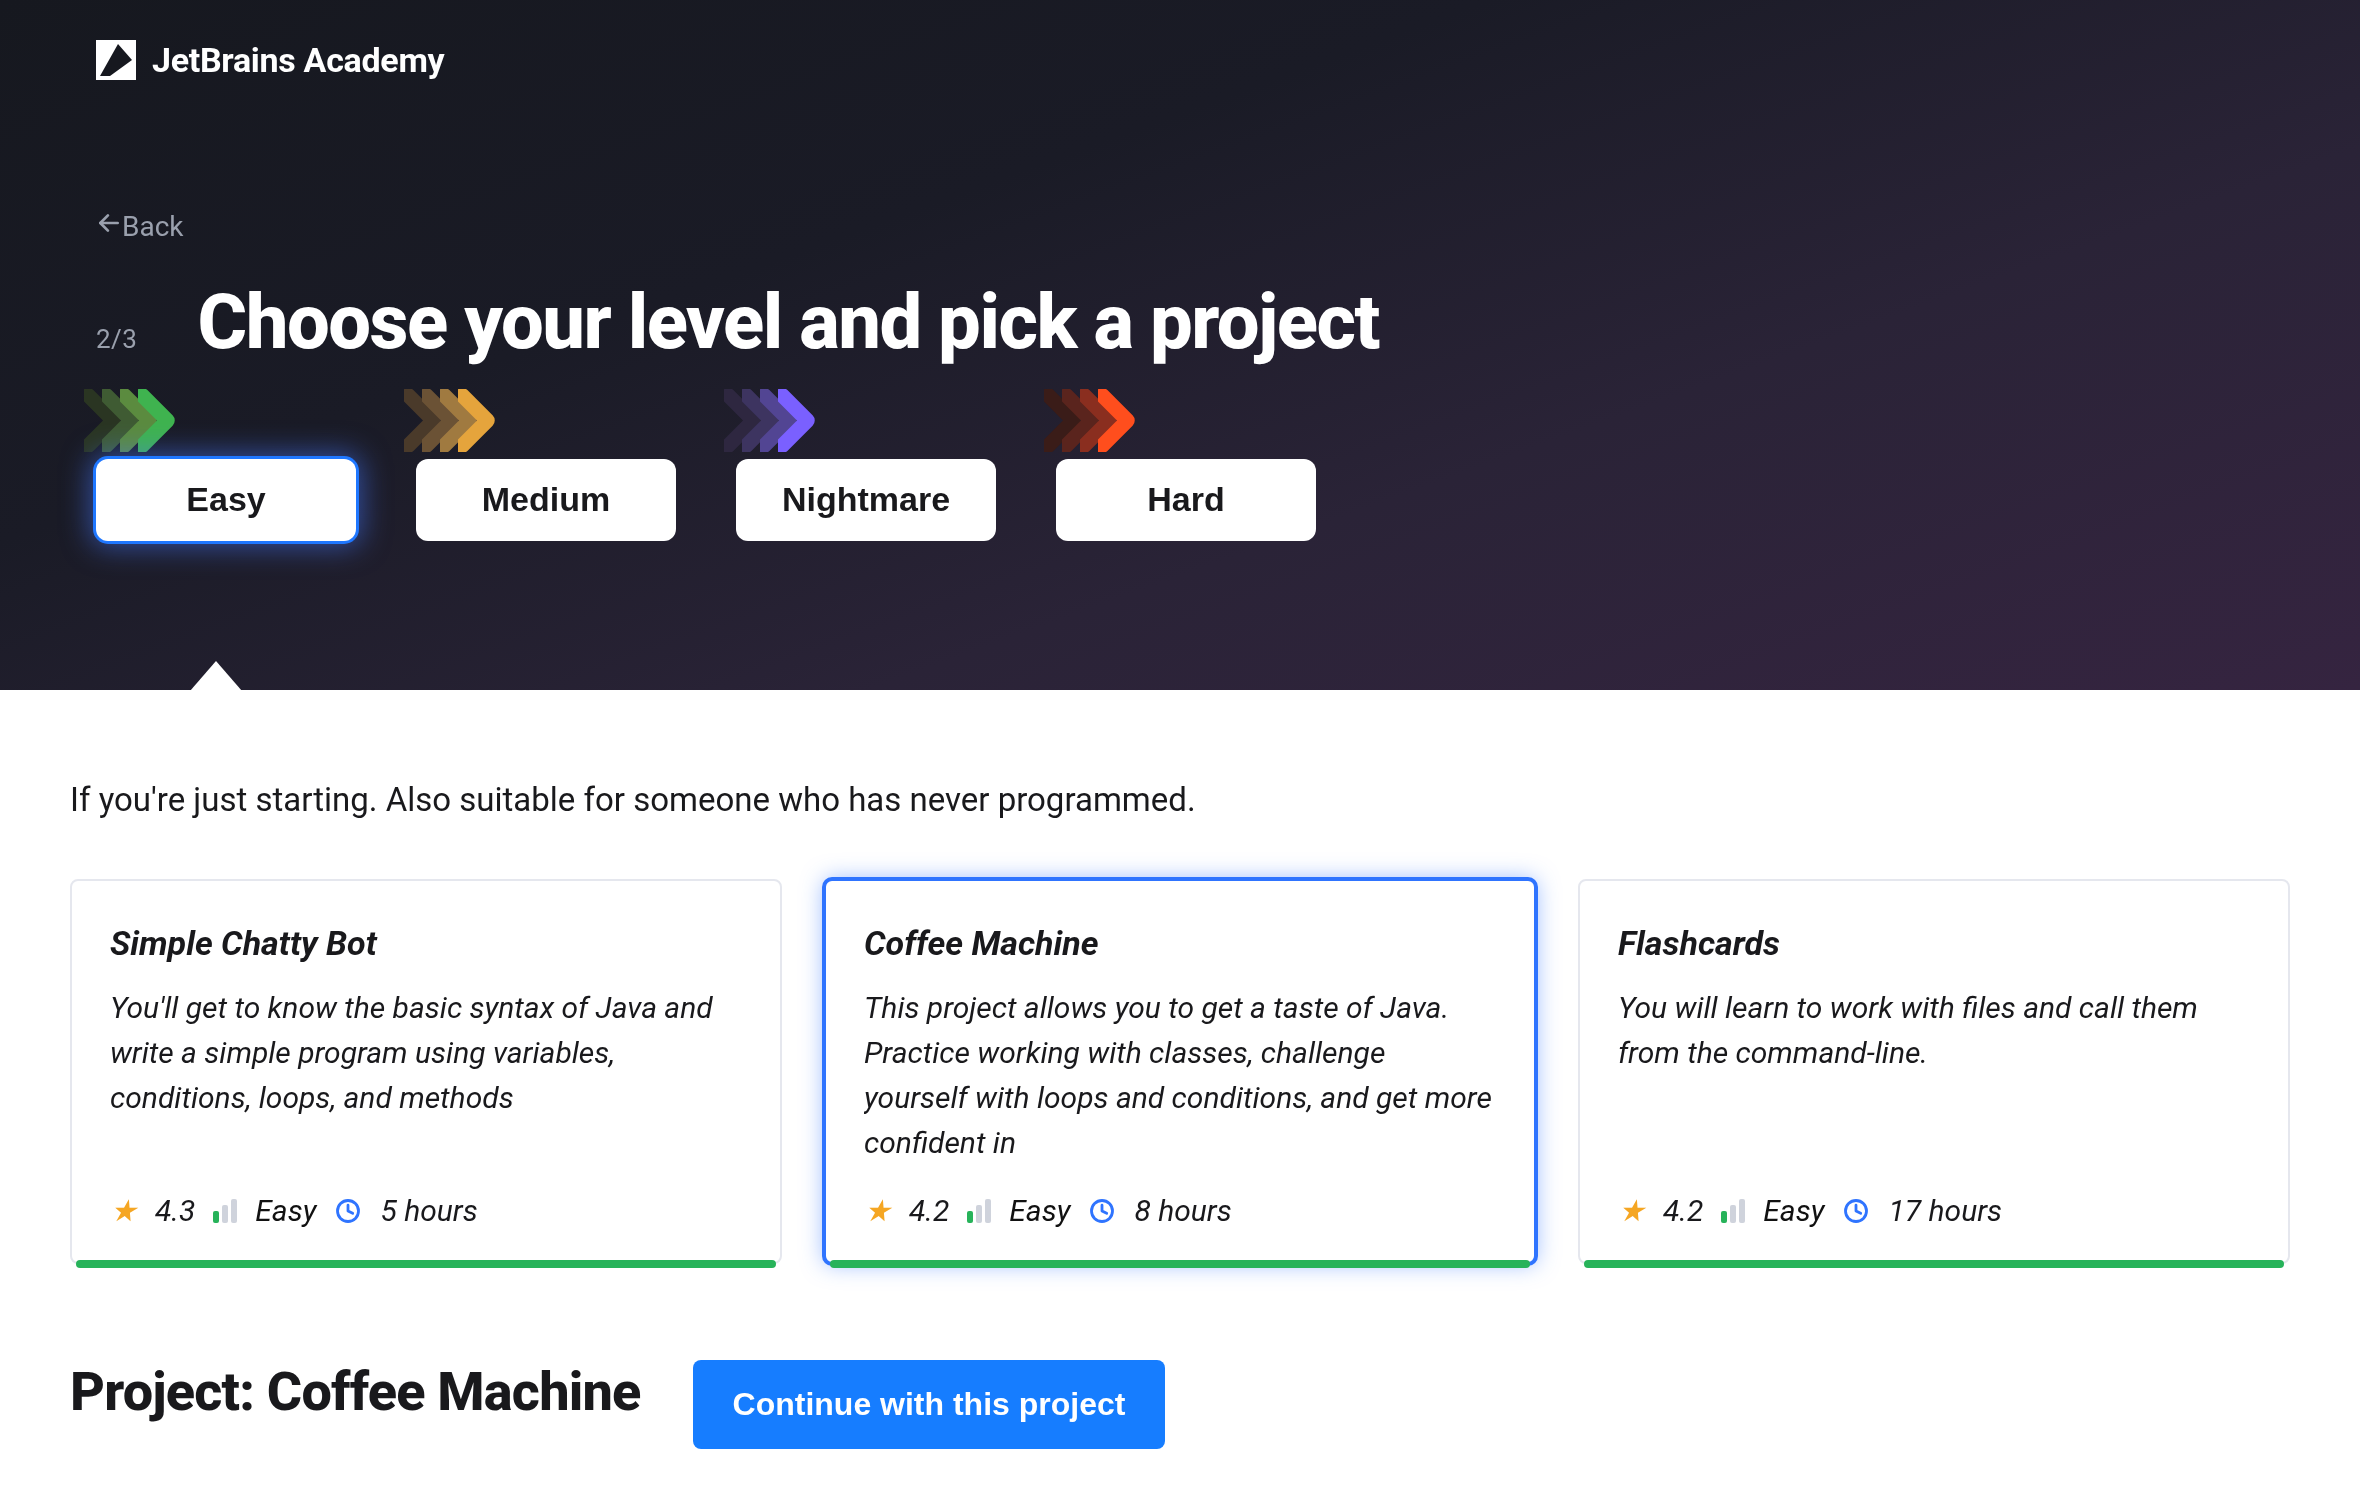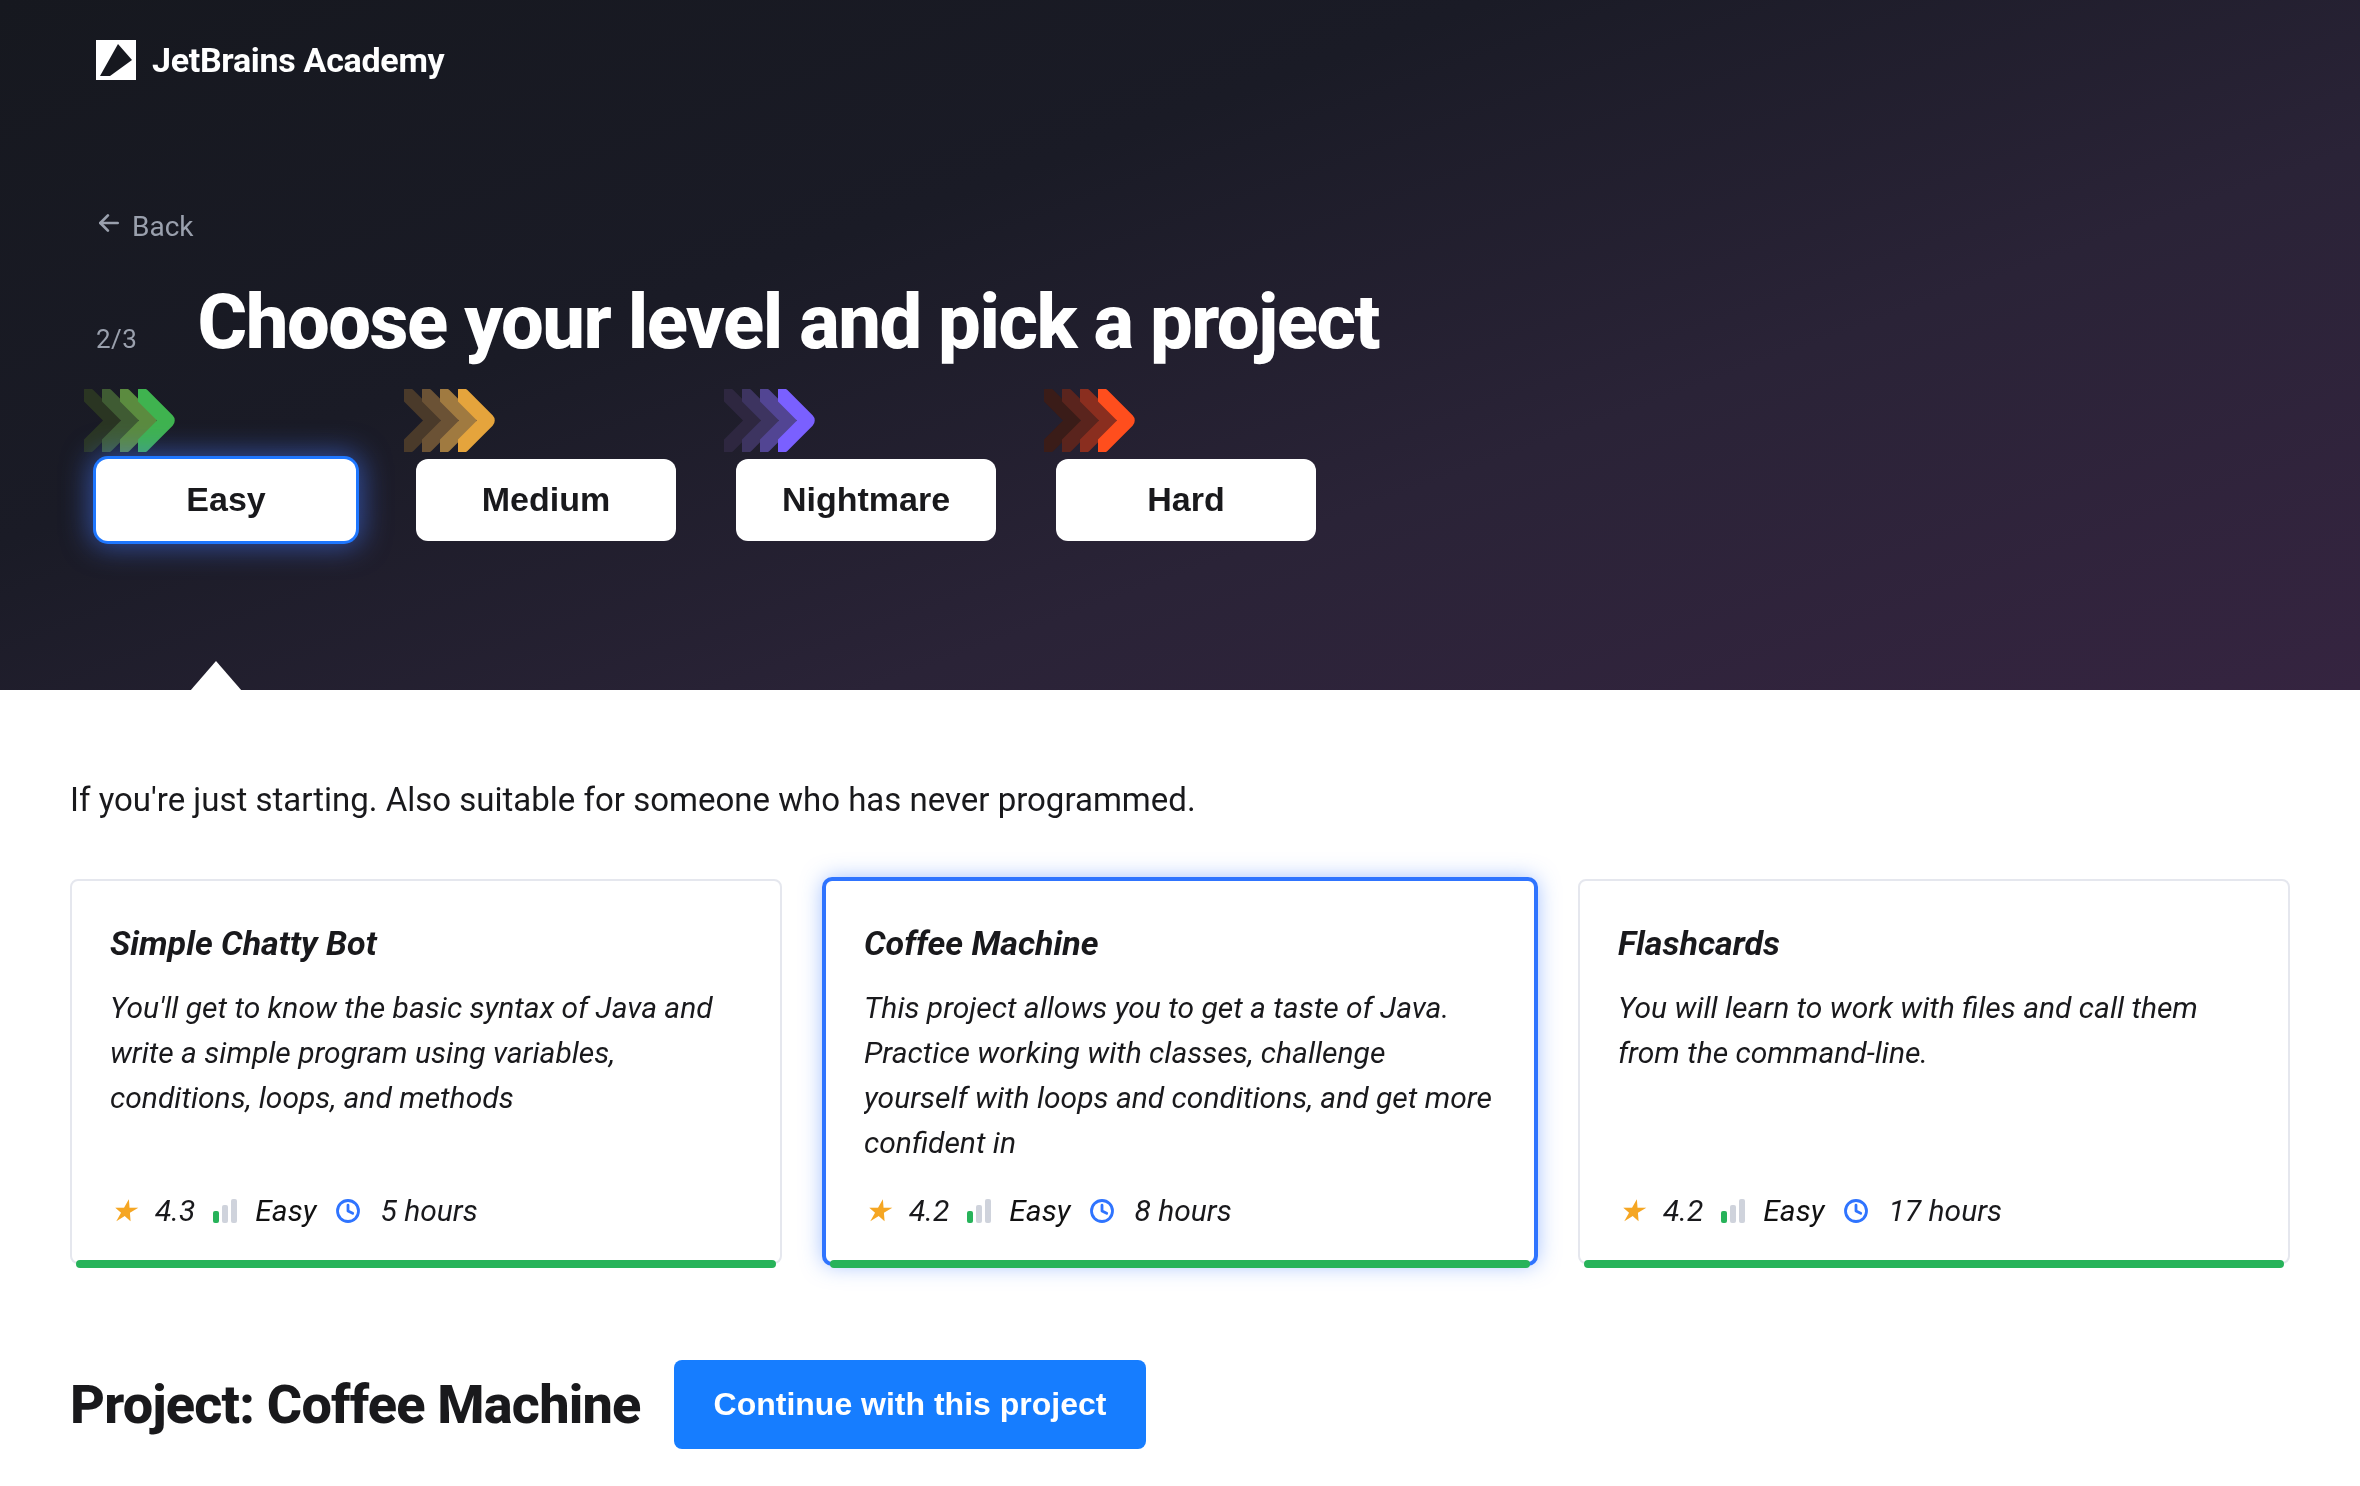--- a/index.html
+++ b/index.html
@@ -31,21 +31,20 @@
   .brand-logo svg { width: 40px; height: 40px; }
   .brand-name {
     font-size: 34px;
     font-weight: 700;
     letter-spacing: -0.3px;
   }
   .back {
     margin-top: 130px;
     display: inline-flex;
     align-items: center;
-    gap: 10px;
     color: #9aa0ad;
     font-size: 28px;
     cursor: pointer;
     width: max-content;
   }
   .back svg { width: 26px; height: 26px; }
   .title-row {
     display: flex;
     align-items: baseline;
     gap: 24px;
@@ -171,22 +170,21 @@
     display: inline-block; width: 6px; border-radius: 2px;
   }
   .bars .b1 { height: 12px; background: #27b35a;}
   .bars .b2 { height: 18px; background: #cfd3dc;}
   .bars .b3 { height: 24px; background: #cfd3dc;}
   .clock { color: #2f74ff; display:inline-flex; align-items:center; }
   .clock svg { width: 28px; height: 28px; }
   .label-muted { color: #111; }
   .summary {
     display: flex;
-    align-items: center;
-    gap: 33px;
+    gap: 52px;
     margin-top: 96px;
   }
   .summary-title {
     font-size: 54px;
     font-weight: 800;
     letter-spacing: -0.8px;
   }
   .continue-btn {
     background: #167dff;
     color: #ffffff;

